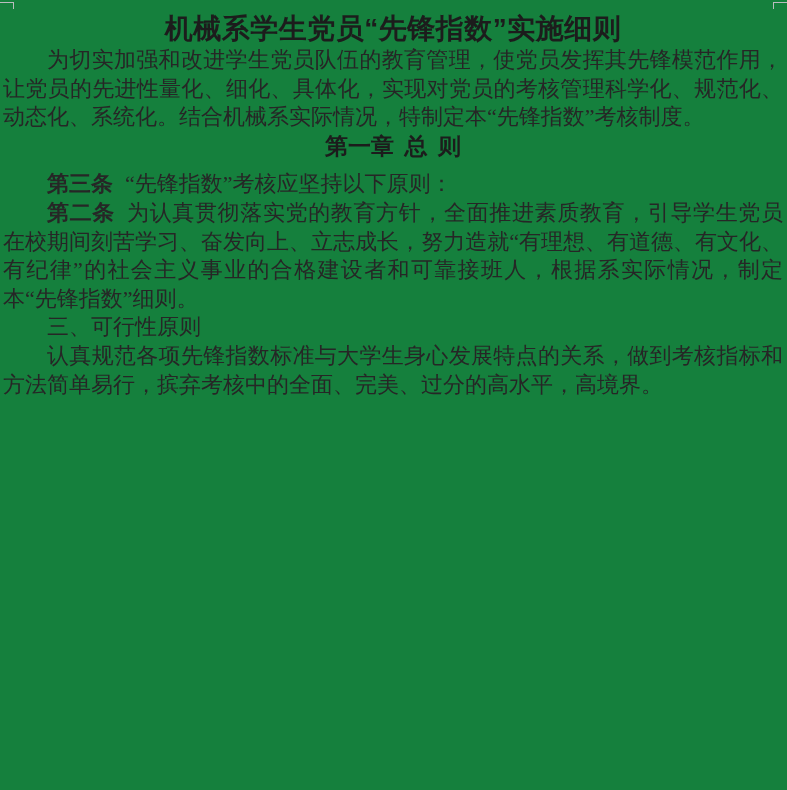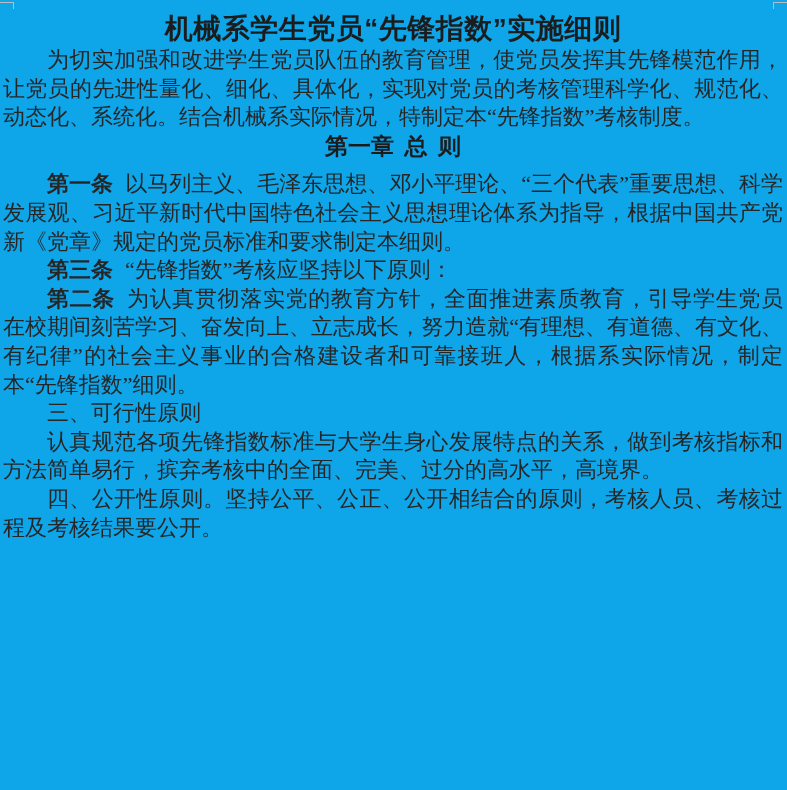--- a/index.html
+++ b/index.html
@@ -4,21 +4,21 @@
 <style>
   html, body {
     margin: 0;
     padding: 0;
     background: #ffffff;
   }
   .page {
     position: relative;
     width: 787px;
     height: 790px;
-    background: #0ea5e9;
+    background: #15803d;
     overflow: hidden;
     color: #262626;
     font-family: "Liberation Serif", "DejaVu Serif", serif;
   }
   
   .corner-mark {
     position: absolute;
     top: 2px;
     width: 13px;
     height: 6px;
@@ -81,29 +81,27 @@
   <div class="corner-mark right"></div>
 
   <div class="doc">
     <h1 class="title">机械系学生党员“先锋指数”实施细则</h1>
 
     <div class="bodytext">
       <p class="para"><b class="lead"></b><span>为切实加强和改进学生党员队伍的教育管理，使党员发挥其先锋模范作用，让党员的先进性量化、细化、具体化，实现对党员的考核管理科学化、规范化、动态化、系统化。结合机械系实际情况，特制定本“先锋指数”考核制度。</span></p>
 
       <h2 class="chapter">第一章 总 则</h2>
 
-      <p class="para"><b class="lead">第一条</b><span>以马列主义、毛泽东思想、邓小平理论、“三个代表”重要思想、科学发展观、习近平新时代中国特色社会主义思想理论体系为指导，根据中国共产党新《党章》规定的党员标准和要求制定本细则。</span></p>
 
       <p class="para"><b class="lead">第三条</b><span>“先锋指数”考核应坚持以下原则：</span></p>
 
       <p class="para"><b class="lead">第二条</b><span>为认真贯彻落实党的教育方针，全面推进素质教育，引导学生党员在校期间刻苦学习、奋发向上、立志成长，努力造就“有理想、有道德、有文化、有纪律”的社会主义事业的合格建设者和可靠接班人，根据系实际情况，制定本“先锋指数”细则。</span></p>
 
 
 
       <p class="para"><b class="lead"></b><span>三、可行性原则</span></p>
 
       <p class="para"><b class="lead"></b><span>认真规范各项先锋指数标准与大学生身心发展特点的关系，做到考核指标和方法简单易行，摈弃考核中的全面、完美、过分的高水平，高境界。</span></p>
 
-      <p class="para"><b class="lead"></b><span>四、公开性原则。坚持公平、公正、公开相结合的原则，考核人员、考核过程及考核结果要公开。</span></p>
 
     </div>
   </div>
 </div>
 
 </body></html>

